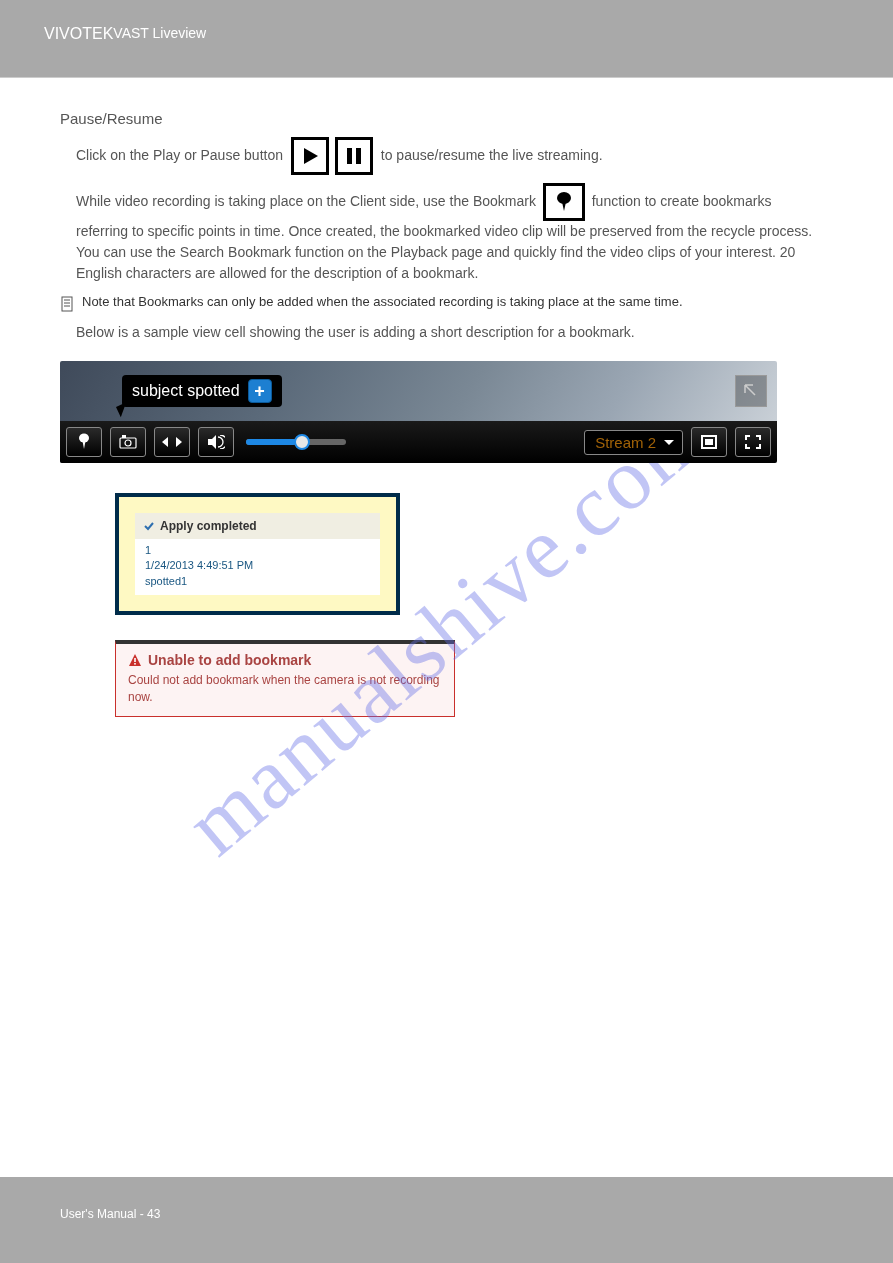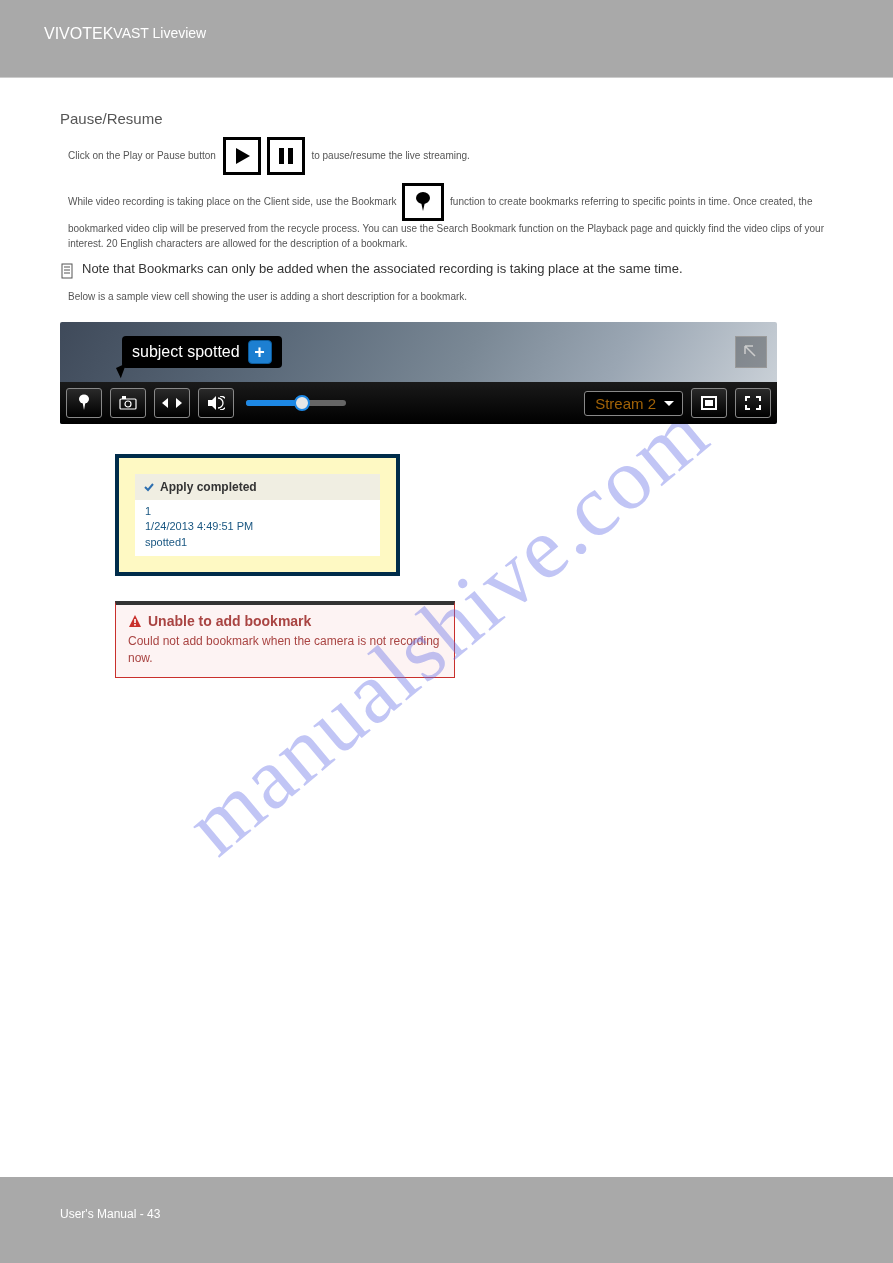--- a/index.html
+++ b/index.html
@@ -25,21 +25,21 @@
     background: #fff;
     padding: 10px 60px 30px 60px;
     min-height: 1100px;
     border-top: 1px solid #ccc;
   }
   .footer {
     height: 85px;
     background: #a9a9a9;
   }
   h3 { font-size: 15px; font-weight: normal; margin: 22px 0 10px 0; color: #555; }
-  p { font-size: 10px; line-height: 1.5; color: #555; margin: 8px 8px; }
+  p { font-size: 14px; line-height: 1.5; color: #555; margin: 8px 16px; }
   .inline-icons { display: inline-flex; vertical-align: middle; gap: 6px; margin: 0 4px; }
   .icon-box {
     width: 38px; height: 38px;
     background: #fff;
     border: 3px solid #000;
     display: inline-flex;
     align-items: center;
     justify-content: center;
     position: relative;
   }

